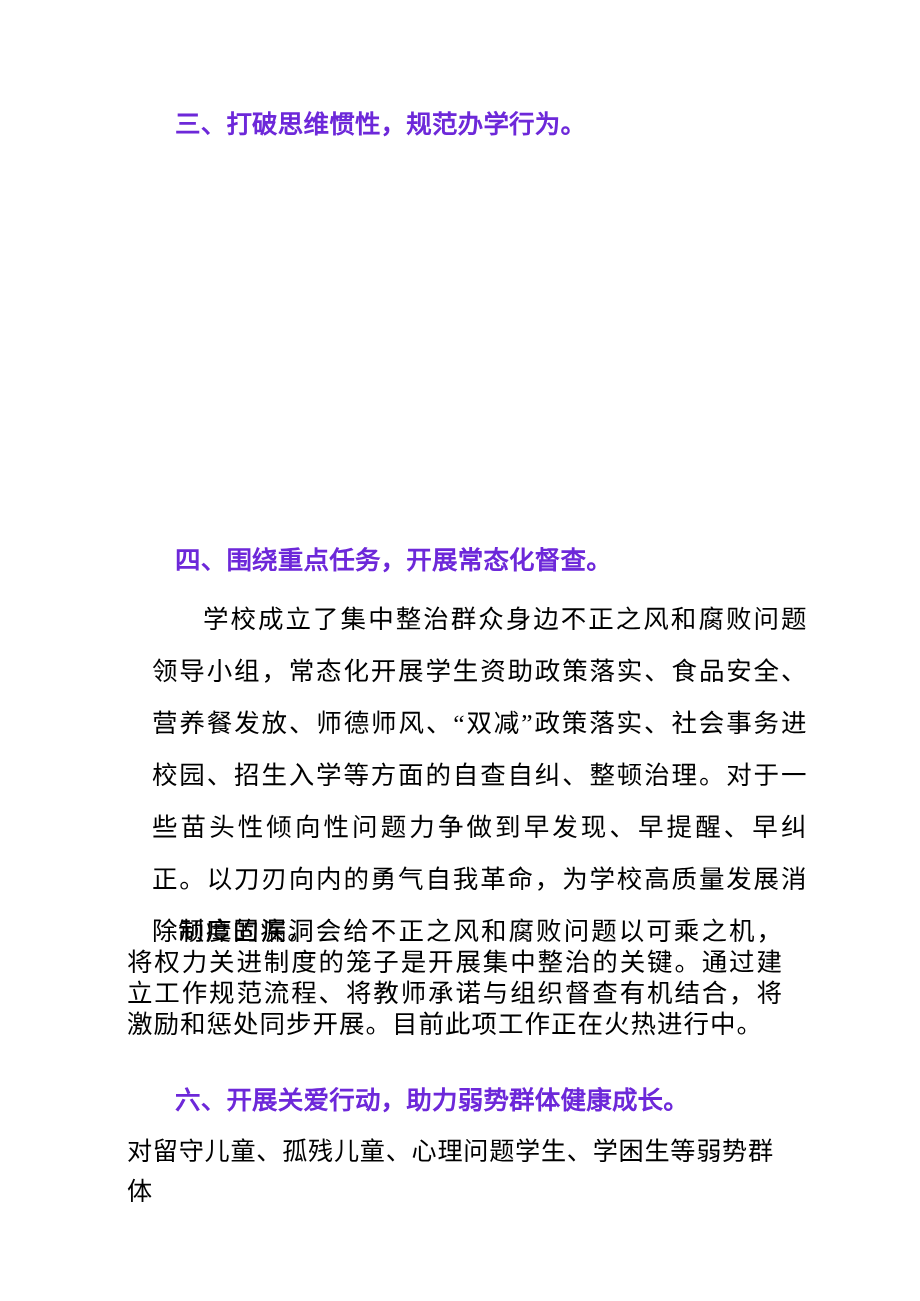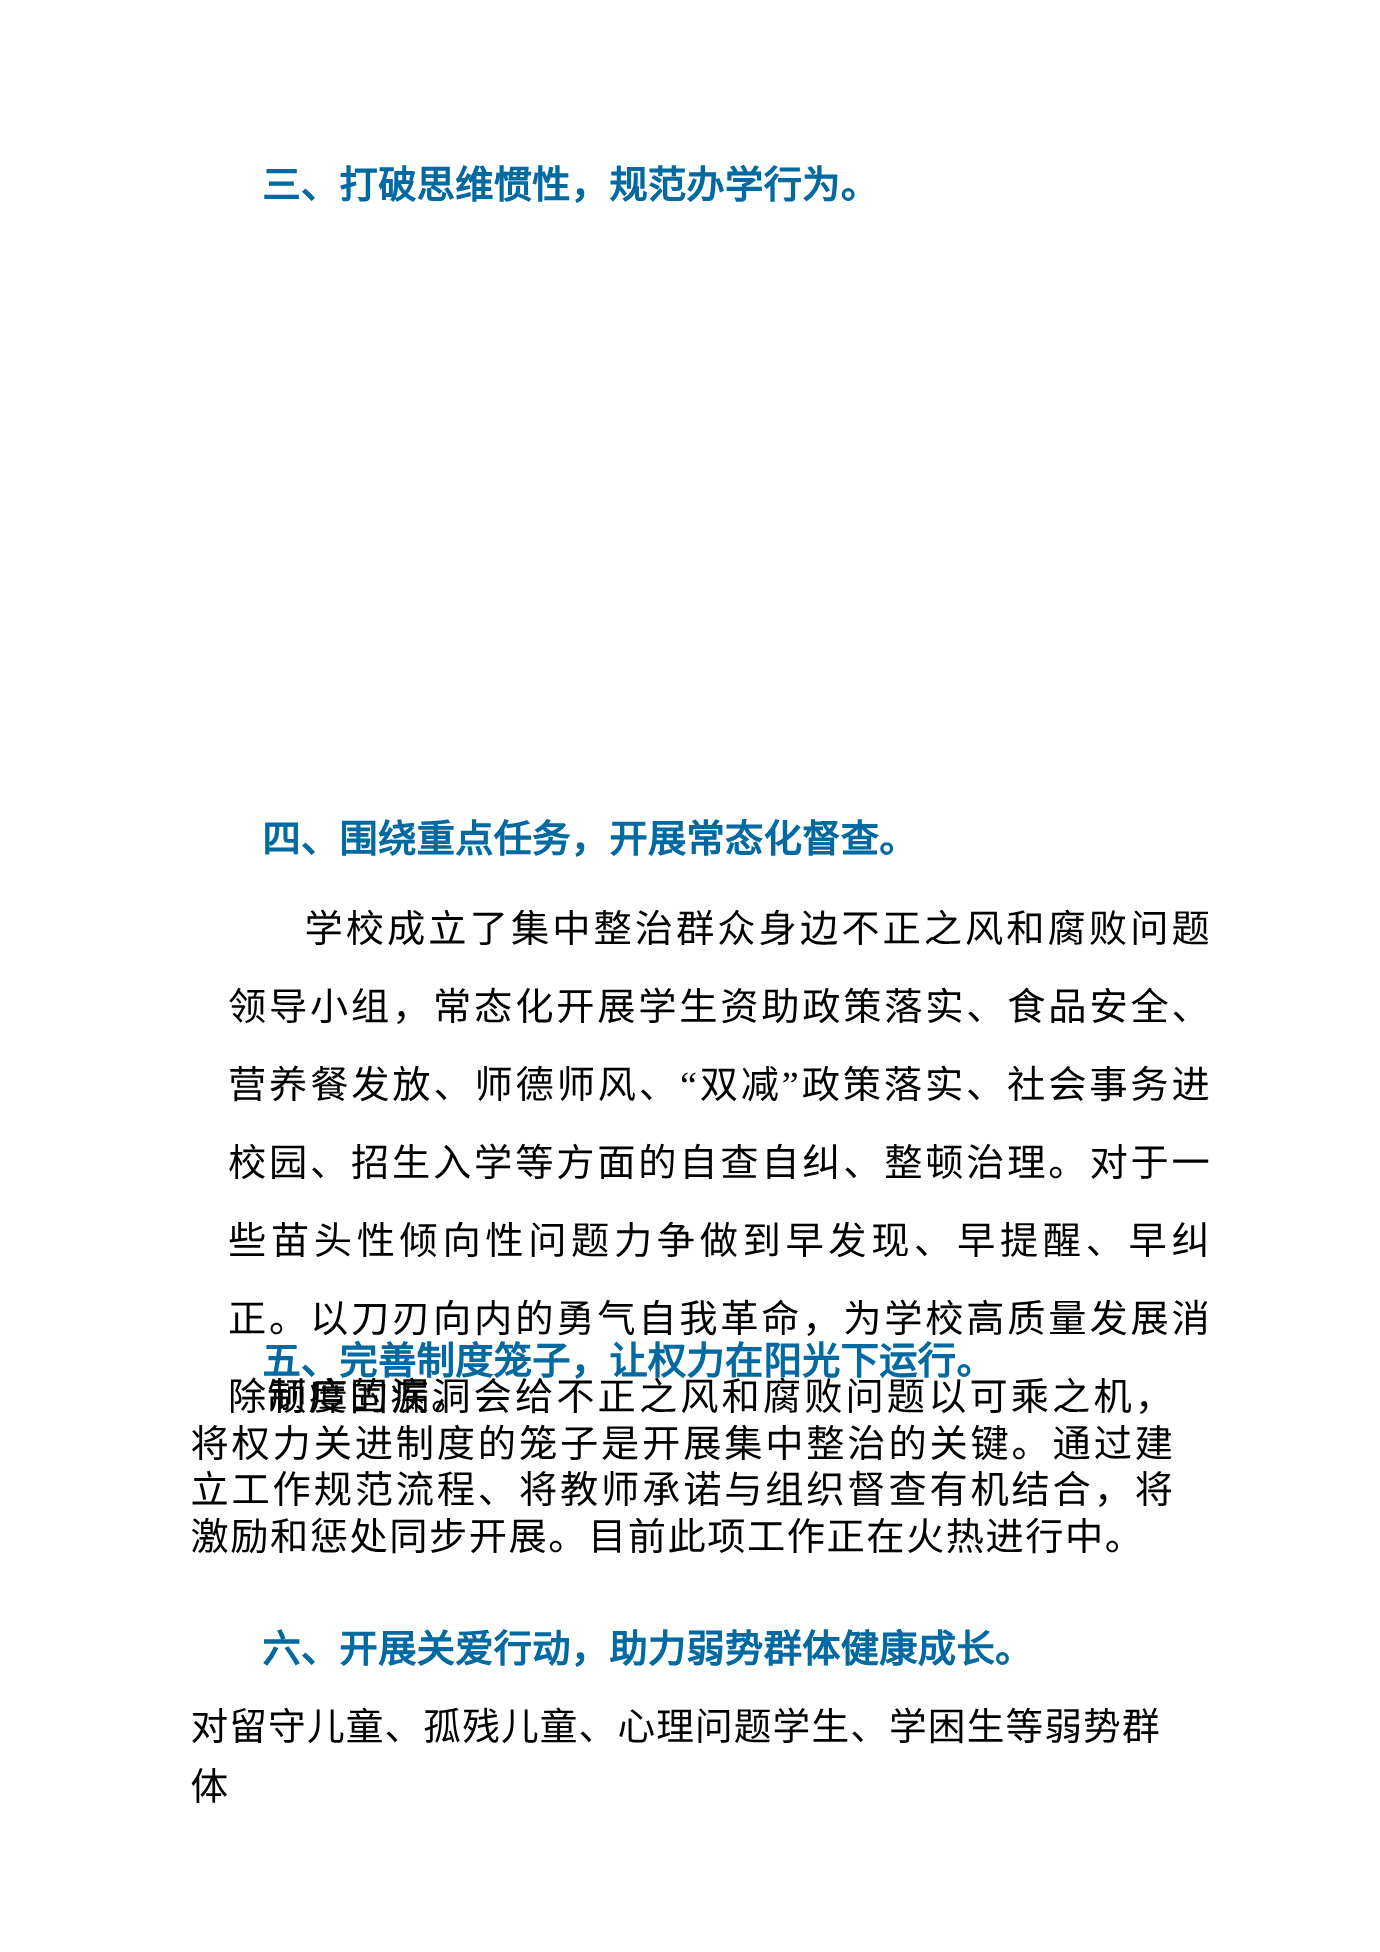--- a/index.html
+++ b/index.html
@@ -23,21 +23,21 @@
     overflow: hidden;
     box-sizing: border-box;
   }
 
   
   .heading {
     font-family: "Liberation Sans", "DejaVu Sans", sans-serif;
     font-weight: bold;
     font-size: 25.5px;
     line-height: 1.0;
-    color: #0369a1;
+    color: #6d28d9;
     text-indent: 48px;
     letter-spacing: 0.2px;
     white-space: nowrap;
   }
 
   
   .para {
     font-family: "Liberation Serif", "DejaVu Serif", serif;
     font-size: 25.5px;
     color: #000000;
@@ -89,23 +89,20 @@
     <div class="heading">三、打破思维惯性，规范办学行为。</div>
   </div>
 
   <div class="blk" id="h4">
     <div class="heading">四、围绕重点任务，开展常态化督查。</div>
   </div>
   <div class="blk" id="p4">
     <p class="para loose">学校成立了集中整治群众身边不正之风和腐败问题领导小组，常态化开展学生资助政策落实、食品安全、营养餐发放、师德师风、“双减”政策落实、社会事务进校园、招生入学等方面的自查自纠、整顿治理。对于一些苗头性倾向性问题力争做到早发现、早提醒、早纠正。以刀刃向内的勇气自我革命，为学校高质量发展消除顽瘴固疾。</p>
   </div>
 
-  <div class="blk" id="h5">
-    <div class="heading">五、完善制度笼子，让权力在阳光下运行。</div>
-  </div>
   <div class="blk" id="p5">
     <p class="para tight">制度的漏洞会给不正之风和腐败问题以可乘之机，将权力关进制度的笼子是开展集中整治的关键。通过建立工作规范流程、将教师承诺与组织督查有机结合，将激励和惩处同步开展。目前此项工作正在火热进行中。</p>
   </div>
 
   <div class="blk" id="p6">
     <p class="para continuation">对留守儿童、孤残儿童、心理问题学生、学困生等弱势群体</p>
   </div>
   <div class="blk" id="h6">
     <div class="heading">六、开展关爱行动，助力弱势群体健康成长。</div>
   </div>

